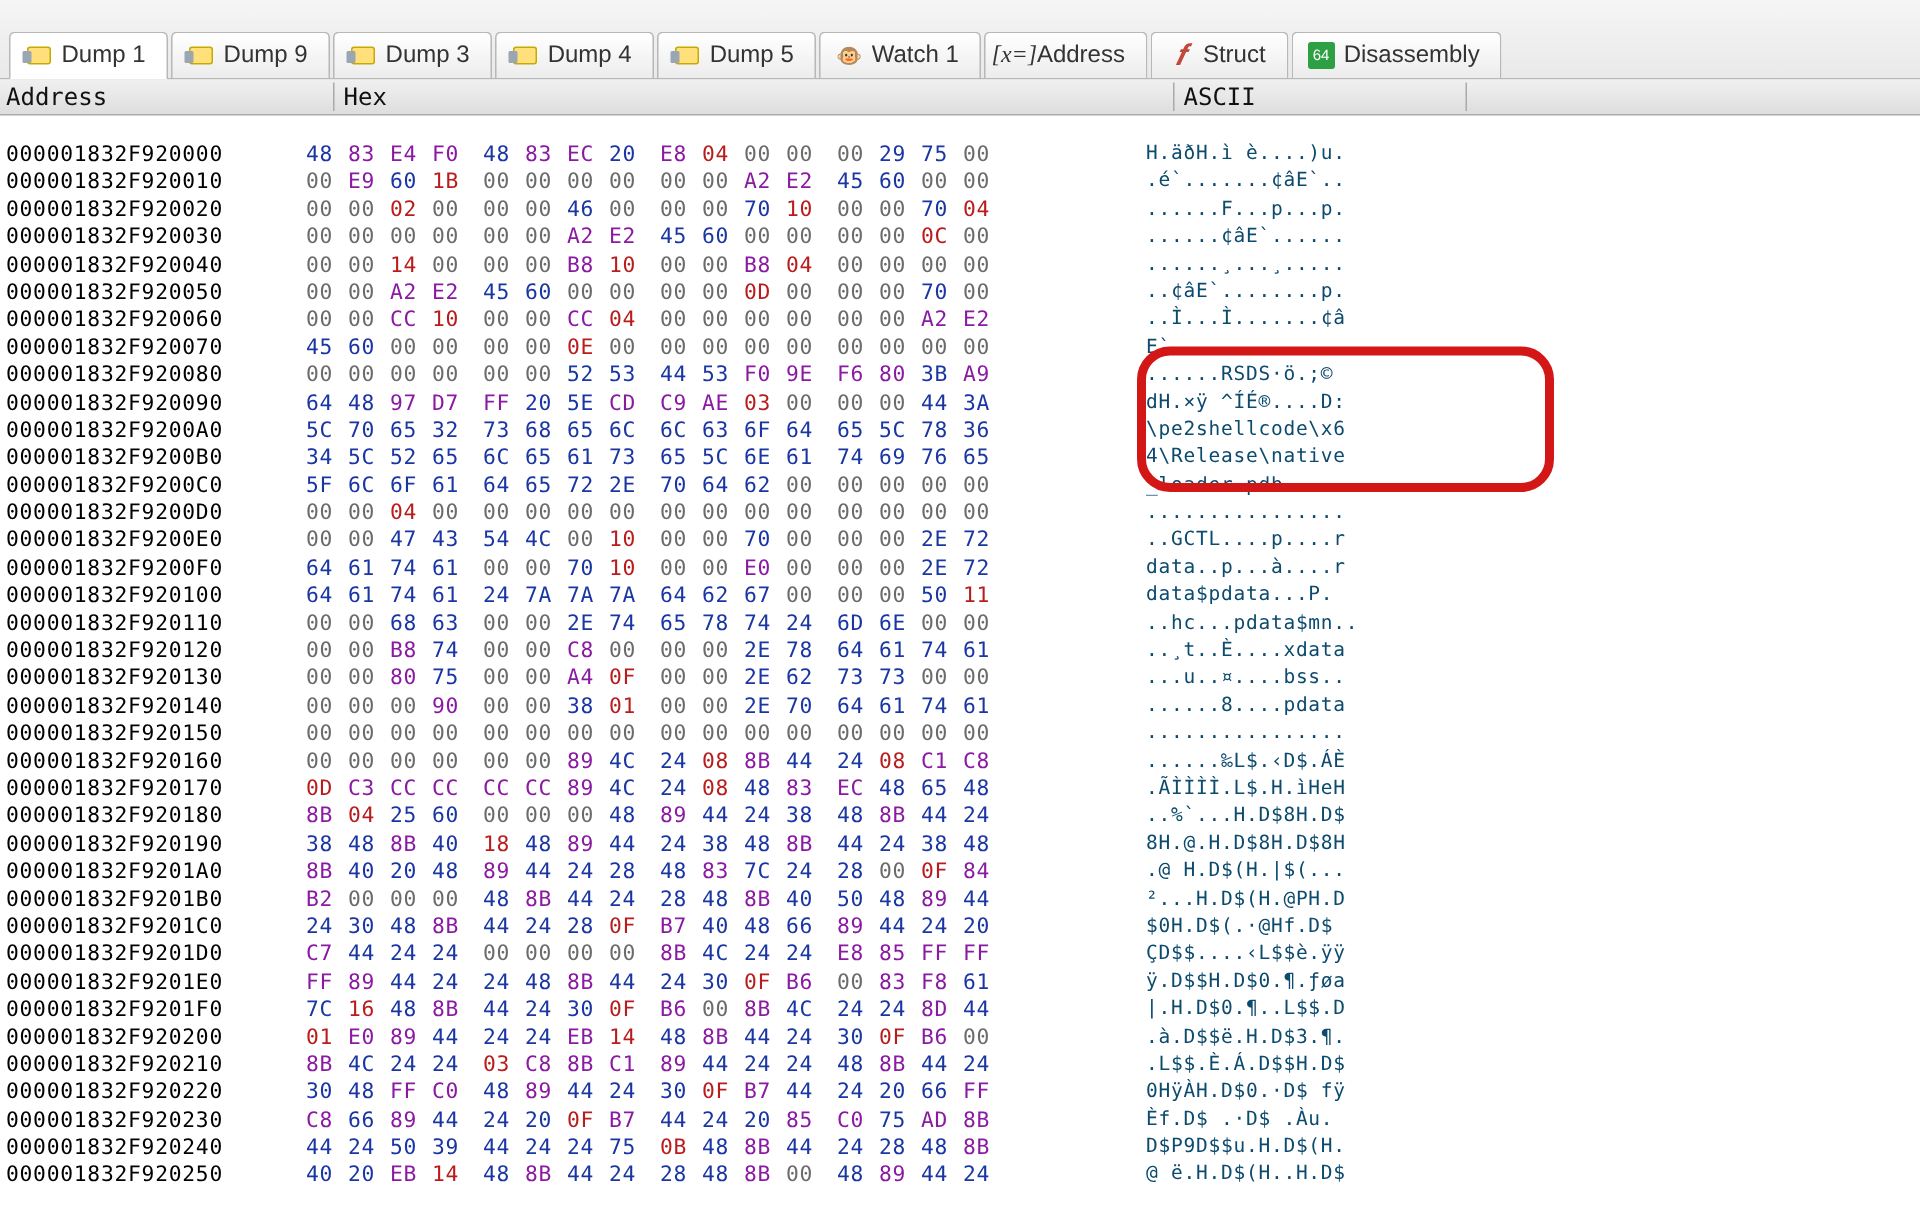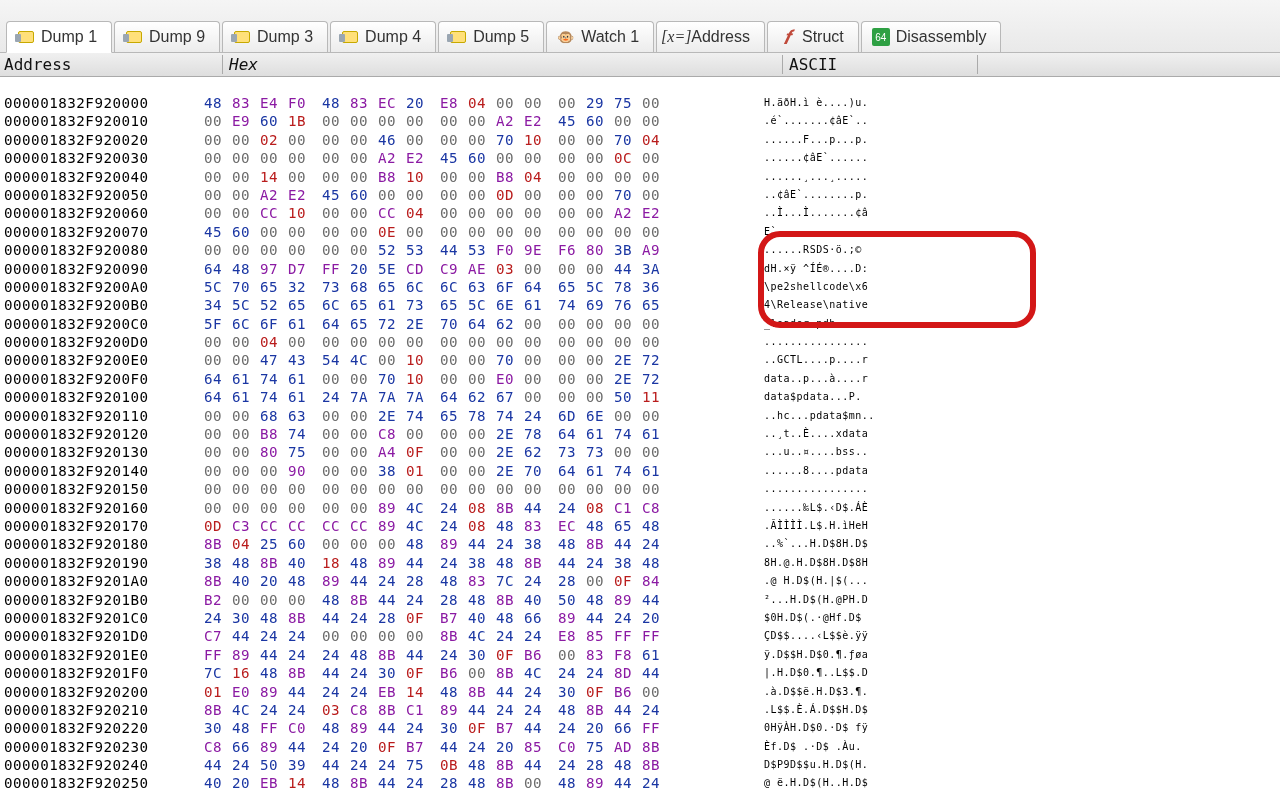--- a/index.html
+++ b/index.html
@@ -49,21 +49,21 @@
     display: flex;
     background: linear-gradient(#f0f0f0, #dedede);
     border-bottom: 1px solid #aaa;
     font-family: "Lucida Console", "Consolas", monospace;
     font-size: 16px;
     color: #111;
     height: 24px;
     align-items: center;
   }
   .col-addr { width: 223px; padding-left: 4px; border-right: 1px solid #aaa; }
-  .col-hex  { width: 560px; padding-left: 6px; border-right: 1px solid #aaa; font-style: italic; }
+  .col-hex  { width: 560px; padding-left: 6px; border-right: 1px solid #aaa; }
   .col-ascii{ width: 195px; padding-left: 6px; border-right: 1px solid #aaa; }
 
   .dump-body {
     position: relative;
     height: 749px;
     overflow: hidden;
     white-space: nowrap;
     line-height: 18.4px;
     padding-top: 17px;
     border-radius: 27px;
@@ -81,23 +81,23 @@
   }
   .hex {
     width: 560px;
     padding-left: 6px;
     font-size: 14.2px;
     letter-spacing: 0.5px;
   }
   .ascii {
     width: 195px;
     padding-left: 6px;
-    color: #000000;
+    color: #0c4a6e;
     letter-spacing: 0.5px;
-    font-size: 10px;
+    font-size: 13px;
     white-space: pre;
   }
   .hex span { display: inline-block; width: 28px; text-align: left; }
   .hex .sep { display: inline-block; width: 6px; }  
   .byte-00 { color: #6b6b6b; }
   .byte-ctl { color: #b91c1c; }
   .byte-ascii { color: #1a36a3; }
   .byte-nonascii { color: #8b1aa3; }
 
   .highlight-box {

